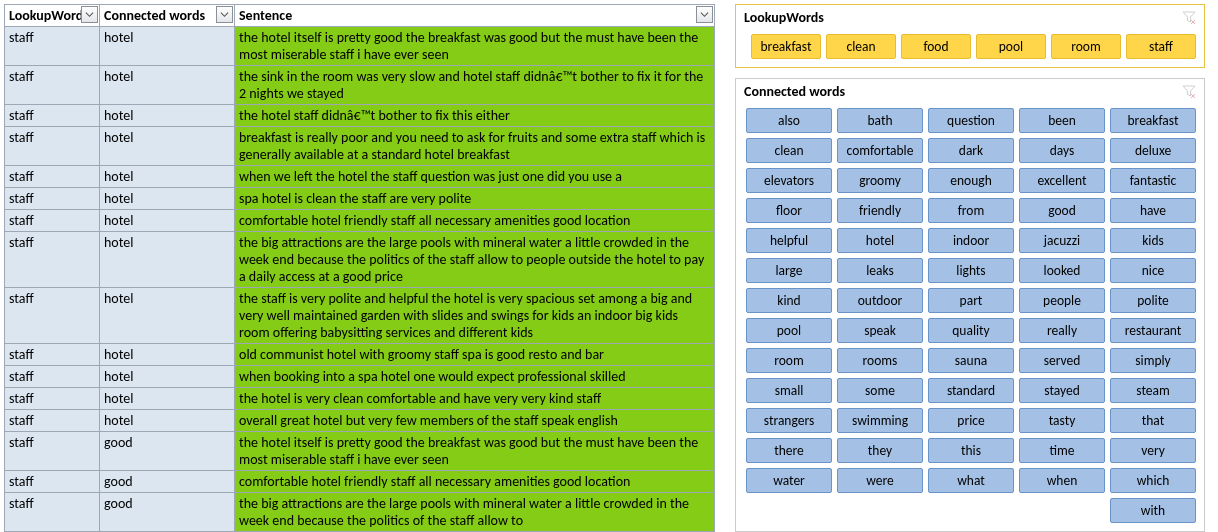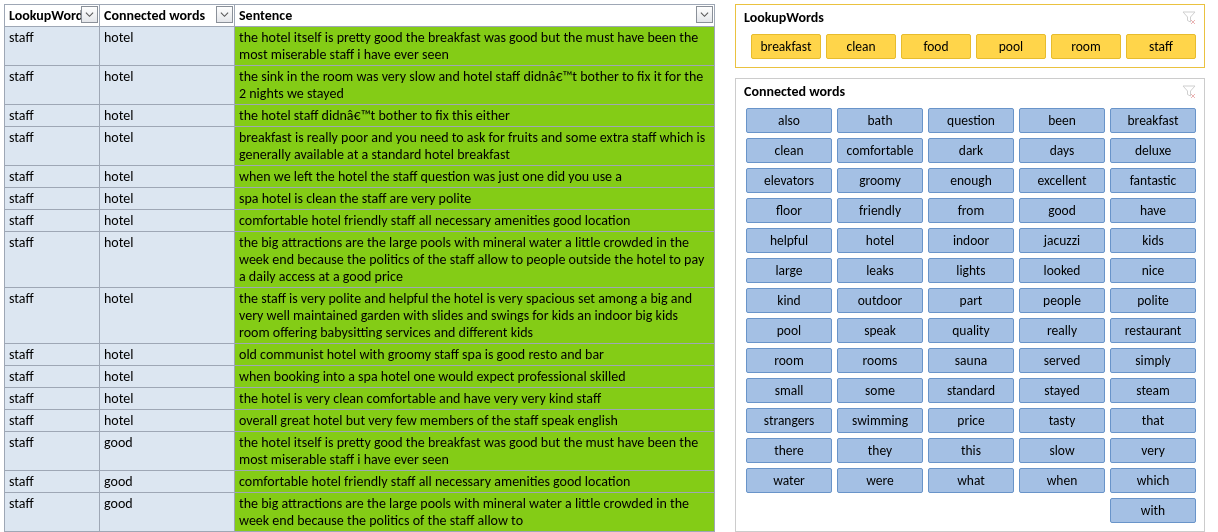--- a/index.html
+++ b/index.html
@@ -305,21 +305,21 @@
           <div class="chip">stayed</div>
           <div class="chip">steam</div>
           <div class="chip">strangers</div>
           <div class="chip">swimming</div>
           <div class="chip">price</div>
           <div class="chip">tasty</div>
           <div class="chip">that</div>
           <div class="chip">there</div>
           <div class="chip">they</div>
           <div class="chip">this</div>
-          <div class="chip">slow</div>
+          <div class="chip">time</div>
           <div class="chip">very</div>
           <div class="chip">water</div>
           <div class="chip">were</div>
           <div class="chip">what</div>
           <div class="chip">when</div>
           <div class="chip">which</div>
           <div class="chip">with</div>
         </div>
     </div>
   </div>

